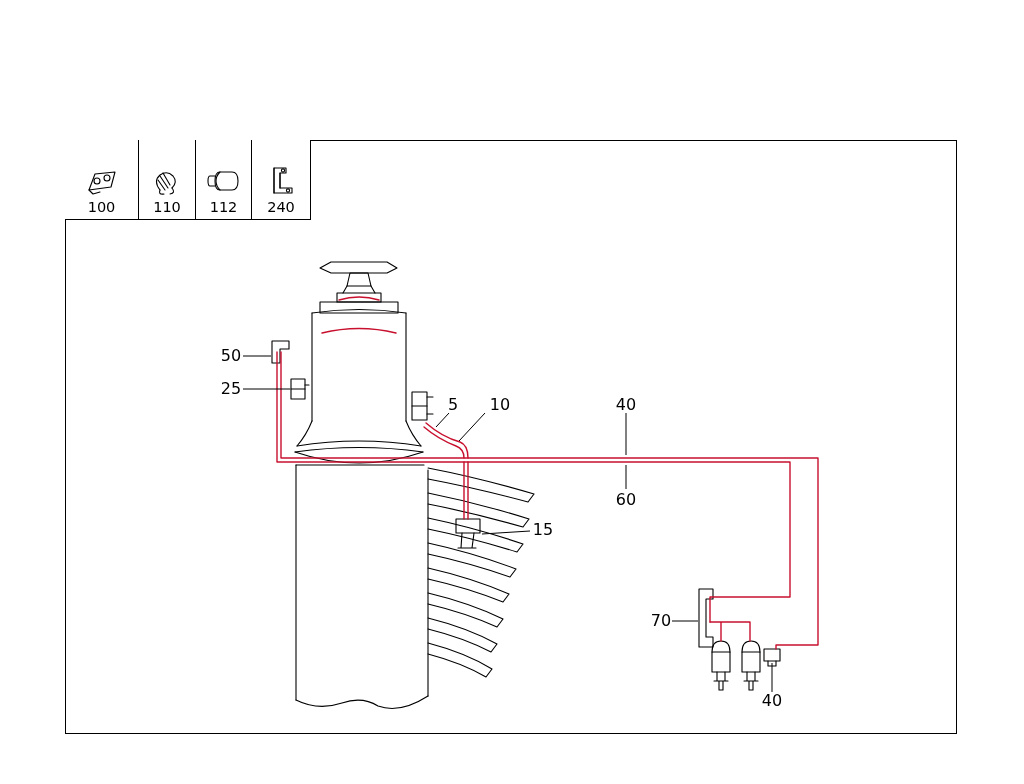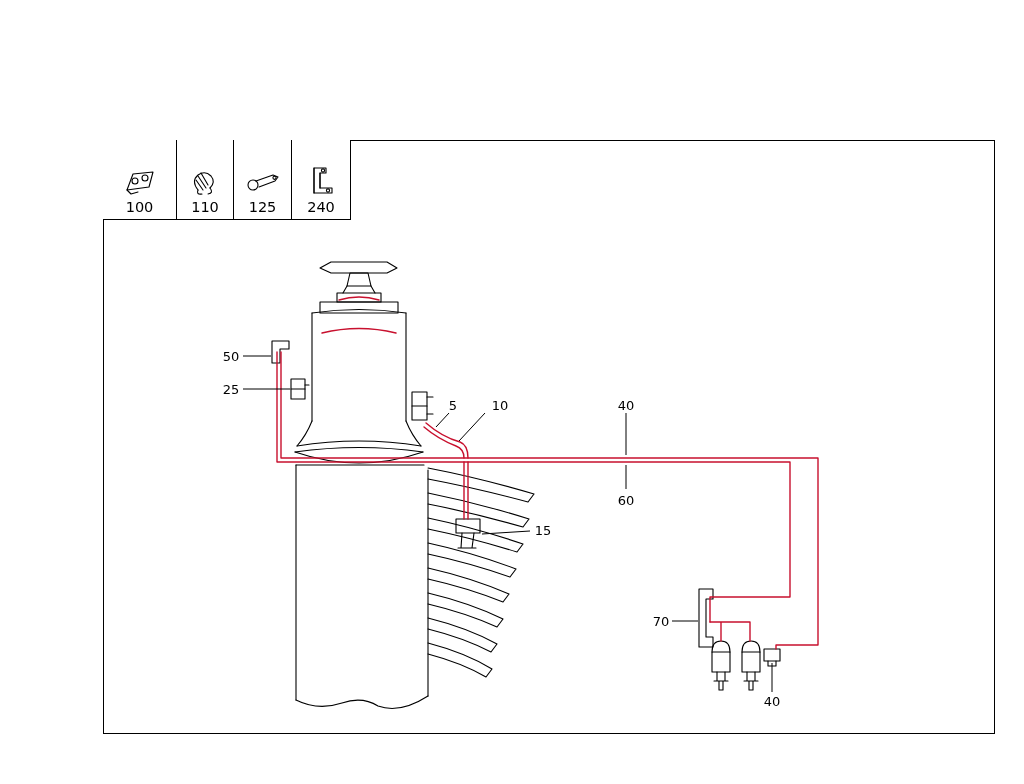--- a/index.html
+++ b/index.html
@@ -1,32 +1,32 @@
 <!DOCTYPE html>
 <html style="--outline: #000000; --hose: #c8102e;"><head>
 <meta charset="utf-8">
 <style>
   html,body{margin:0;padding:0;background:#fff;}
   body{width:1024px;height:784px;font-family:"DejaVu Sans","Liberation Sans",sans-serif;color:#000;}
   .page{position:relative;width:1024px;height:784px;background:#fff;overflow:hidden;}
   .frame{position:absolute;left:65px;top:140px;width:892px;height:594px;
-         border:1.5px solid var(--outline,#000);box-sizing:border-box;background:#fff;margin-left:38px;}
+         border:1.5px solid var(--outline,#000);box-sizing:border-box;background:#fff;}
   .legend{position:absolute;left:-1px;top:-1px;display:flex;height:79px;
           border-bottom:1.5px solid var(--outline,#000);background:#fff;}
   .legend-cell{display:flex;flex-direction:column;align-items:center;justify-content:flex-end;
                border-right:1.5px solid var(--outline,#000);box-sizing:border-box;
                padding-bottom:3px;cursor:pointer;}
   .legend-icon{margin-bottom:1px;}
   .legend-label{font-size:14.5px;line-height:1.1;}
   .art{position:absolute;left:0;top:0;width:1024px;height:784px;pointer-events:none;}
   .art path, .art circle, .art line{vector-effect:non-scaling-stroke;}
   .blk{stroke:var(--outline,#000);stroke-width:1.1;fill:none;stroke-linejoin:round;stroke-linecap:round;}
   .red{stroke:var(--hose,#c8102e);stroke-width:1.4;fill:none;stroke-linejoin:round;stroke-linecap:round;}
   .lead{stroke:var(--outline,#000);stroke-width:1;fill:none;}
-  .callout{position:absolute;transform:translate(-50%,-50%);font-size:13px;line-height:1;
+  .callout{position:absolute;transform:translate(-50%,-50%);font-size:16px;line-height:1;
            background:#fff;padding:0 1px;cursor:pointer;}
 </style>
 </head>
 <body>
 
 <div class="page">
 
   <div class="frame">
     <div class="legend">
 
@@ -42,29 +42,29 @@
 
       <div class="legend-cell" style="width:57px">
         <svg class="legend-icon" width="34" height="32" viewBox="0 0 34 32">
           <path class="blk" d="M10 23 Q3 14 10 8 Q17 3 23 9 Q28 15 22 21"></path>
           <path class="blk" d="M13 6 L20 18 M10 9 L18 21 M8 13 L15 23"></path>
           <path class="blk" d="M22 21 Q26 26 20 27 M10 23 Q8 28 14 27"></path>
         </svg>
         <span class="legend-label">110</span>
       </div>
 
+      <div class="legend-cell" style="width:56px">
+        <svg class="legend-icon" width="36" height="32" viewBox="0 0 36 32">
+          <path class="blk" d="M14 5 H26 Q32 5 32 14 Q32 23 26 23 H14 Q9 23 9 14 Q9 5 14 5 Z"></path>
+          <path class="blk" d="M14 5 Q10 9 10 14 Q10 19 14 23"></path>
+          <path class="blk" d="M9 9 H4 Q2 9 2 14 Q2 19 4 19 H9"></path>
+        </svg>
+        <span class="legend-label">112</span>
+      </div>
 
-      <div class="legend-cell" style="width:58px">
-        <svg class="legend-icon" width="38" height="32" viewBox="0 0 38 32">
-          <circle class="blk" cx="9" cy="18" r="5"></circle>
-          <path class="blk" d="M12 14 L29 8 L34 10 L31 14 L15 20"></path>
-          <circle class="blk" cx="30.5" cy="10.8" r="1.6"></circle>
-        </svg>
-        <span class="legend-label">125</span>
-      </div>
 
       <div class="legend-cell" style="width:59px">
         <svg class="legend-icon" width="34" height="34" viewBox="0 0 34 34">
           <path class="blk" d="M10 3 H22 V8 H16 V23 H28 V28 H10 Z"></path>
           <path class="blk" d="M16 8 V23 M10 3 V28"></path>
           <circle class="blk" cx="19" cy="5.5" r="1.6"></circle>
           <circle class="blk" cx="24" cy="25.5" r="1.6"></circle>
         </svg>
         <span class="legend-label">240</span>
       </div>

